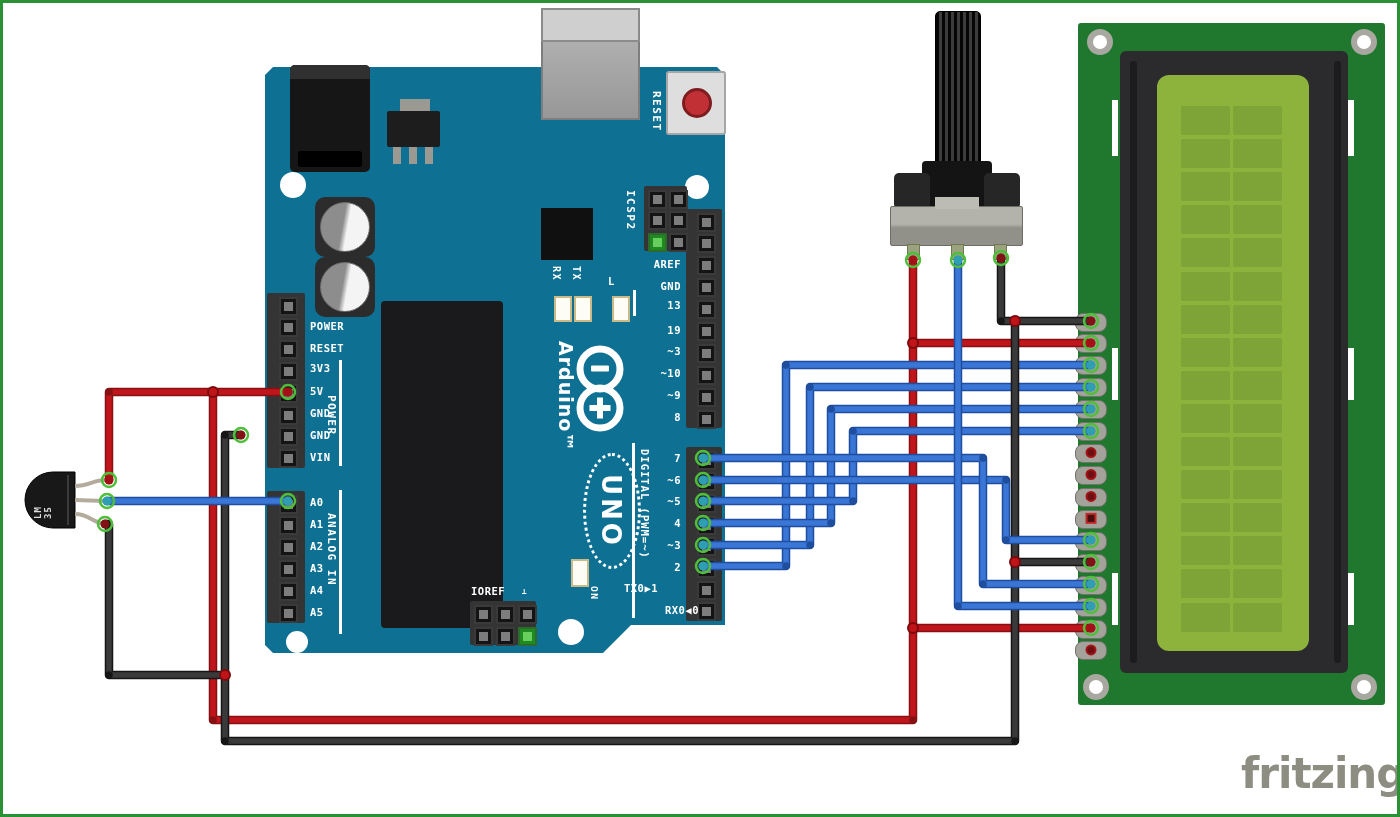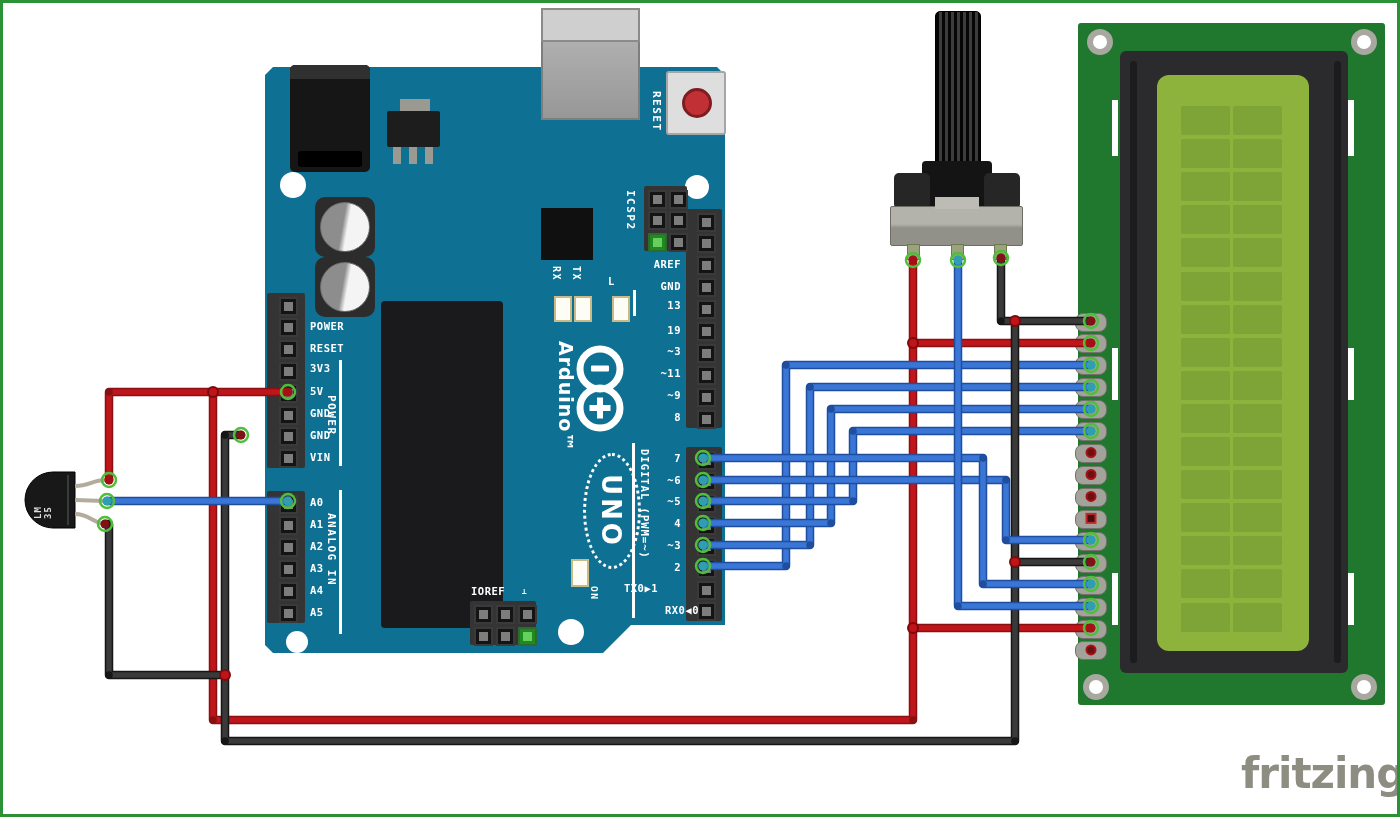--- a/index.html
+++ b/index.html
@@ -161,21 +161,21 @@
     <div class="lbl" style="left:307px;top:520.9px;">A1</div>
     <div class="lbl" style="left:307px;top:542.8px;">A2</div>
     <div class="lbl" style="left:307px;top:564.7px;">A3</div>
     <div class="lbl" style="left:307px;top:586.6px;">A4</div>
     <div class="lbl" style="left:307px;top:608.5px;text-align:right;">A5</div>
     <div class="lbl r" style="left:598px;top:260.8px;width:80px;">AREF</div>
     <div class="lbl r" style="left:598px;top:282.7px;width:80px;">GND</div>
     <div class="lbl r" style="left:598px;top:302px;width:80px;">13</div>
     <div class="lbl r" style="left:598px;top:326.5px;width:80px;">19</div>
     <div class="lbl r" style="left:598px;top:348.4px;width:80px;">~3</div>
-    <div class="lbl r" style="left:598px;top:370.29999999999995px;width:80px;">~11</div>
+    <div class="lbl r" style="left:598px;top:370.29999999999995px;width:80px;">~10</div>
     <div class="lbl r" style="left:598px;top:392.2px;width:80px;">~9</div>
     <div class="lbl r" style="left:598px;top:414.1px;width:80px;">8</div>
     <div class="lbl r" style="left:598px;top:455px;width:80px;">7</div>
     <div class="lbl r" style="left:598px;top:476.7px;width:80px;">~6</div>
     <div class="lbl r" style="left:598px;top:498.4px;width:80px;">~5</div>
     <div class="lbl r" style="left:598px;top:520.1px;width:80px;">4</div>
     <div class="lbl r" style="left:598px;top:541.8px;width:80px;">~3</div>
     <div class="lbl r" style="left:598px;top:563.5px;width:80px;">2</div>
     <div class="lbl r" style="left:598px;top:585.2px;width:80px;text-align:center;">TX0▶1</div>
     <div class="lbl r" style="left:616px;top:606.9px;width:80px;">RX0◀0</div>

